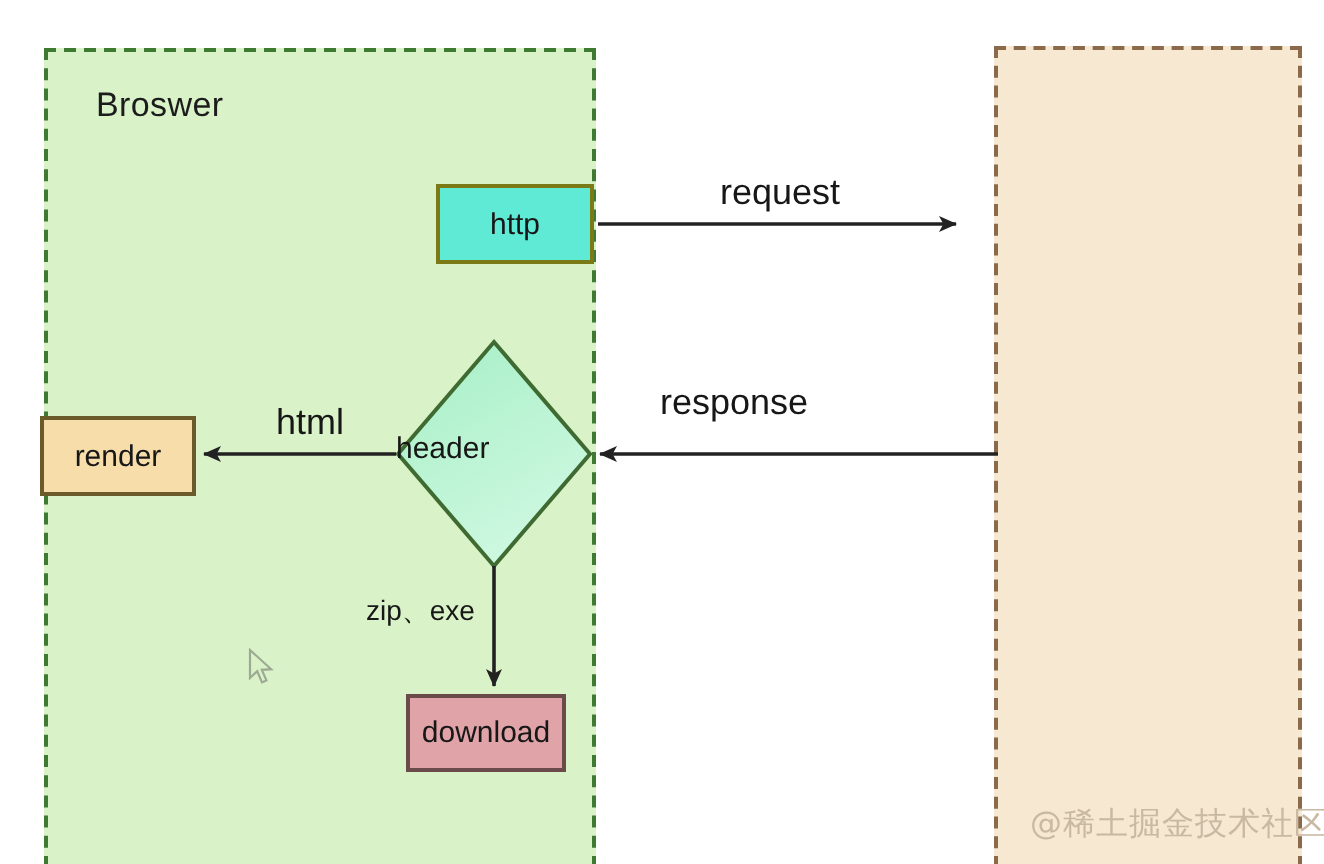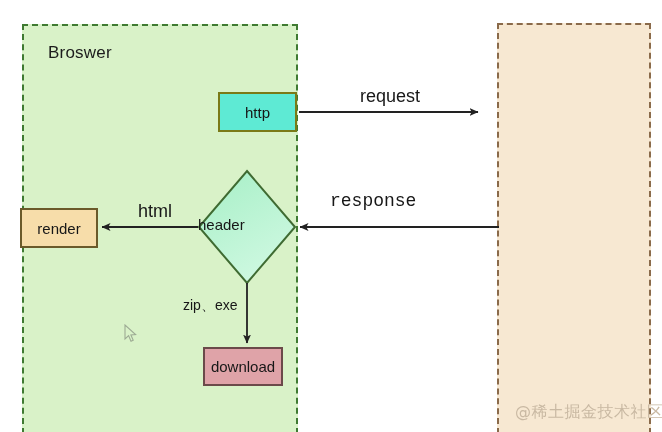--- a/index.html
+++ b/index.html
@@ -127,21 +127,21 @@
 
   
   .edge-label {
     position: absolute;
     font-size: 18px;
     color: #171717;
     white-space: nowrap;
     z-index: 4;
   }
   #label-request  { left: 360px; top: 74px; }
-  #label-response { left: 330px; top: 179px; font-family: Liberation Mono, monospace; }
+  #label-response { left: 330px; top: 179px; }
   #label-html     { left: 138px; top: 189px; }
   #label-zipexe   { left: 167px; top: 285px; font-size: 14px; margin-left: 16px; }
 
   
   #watermark {
     position: absolute;
     left: 515px;
     top: 390px;
     font-size: 16px;
     color: #c9b9a3;

